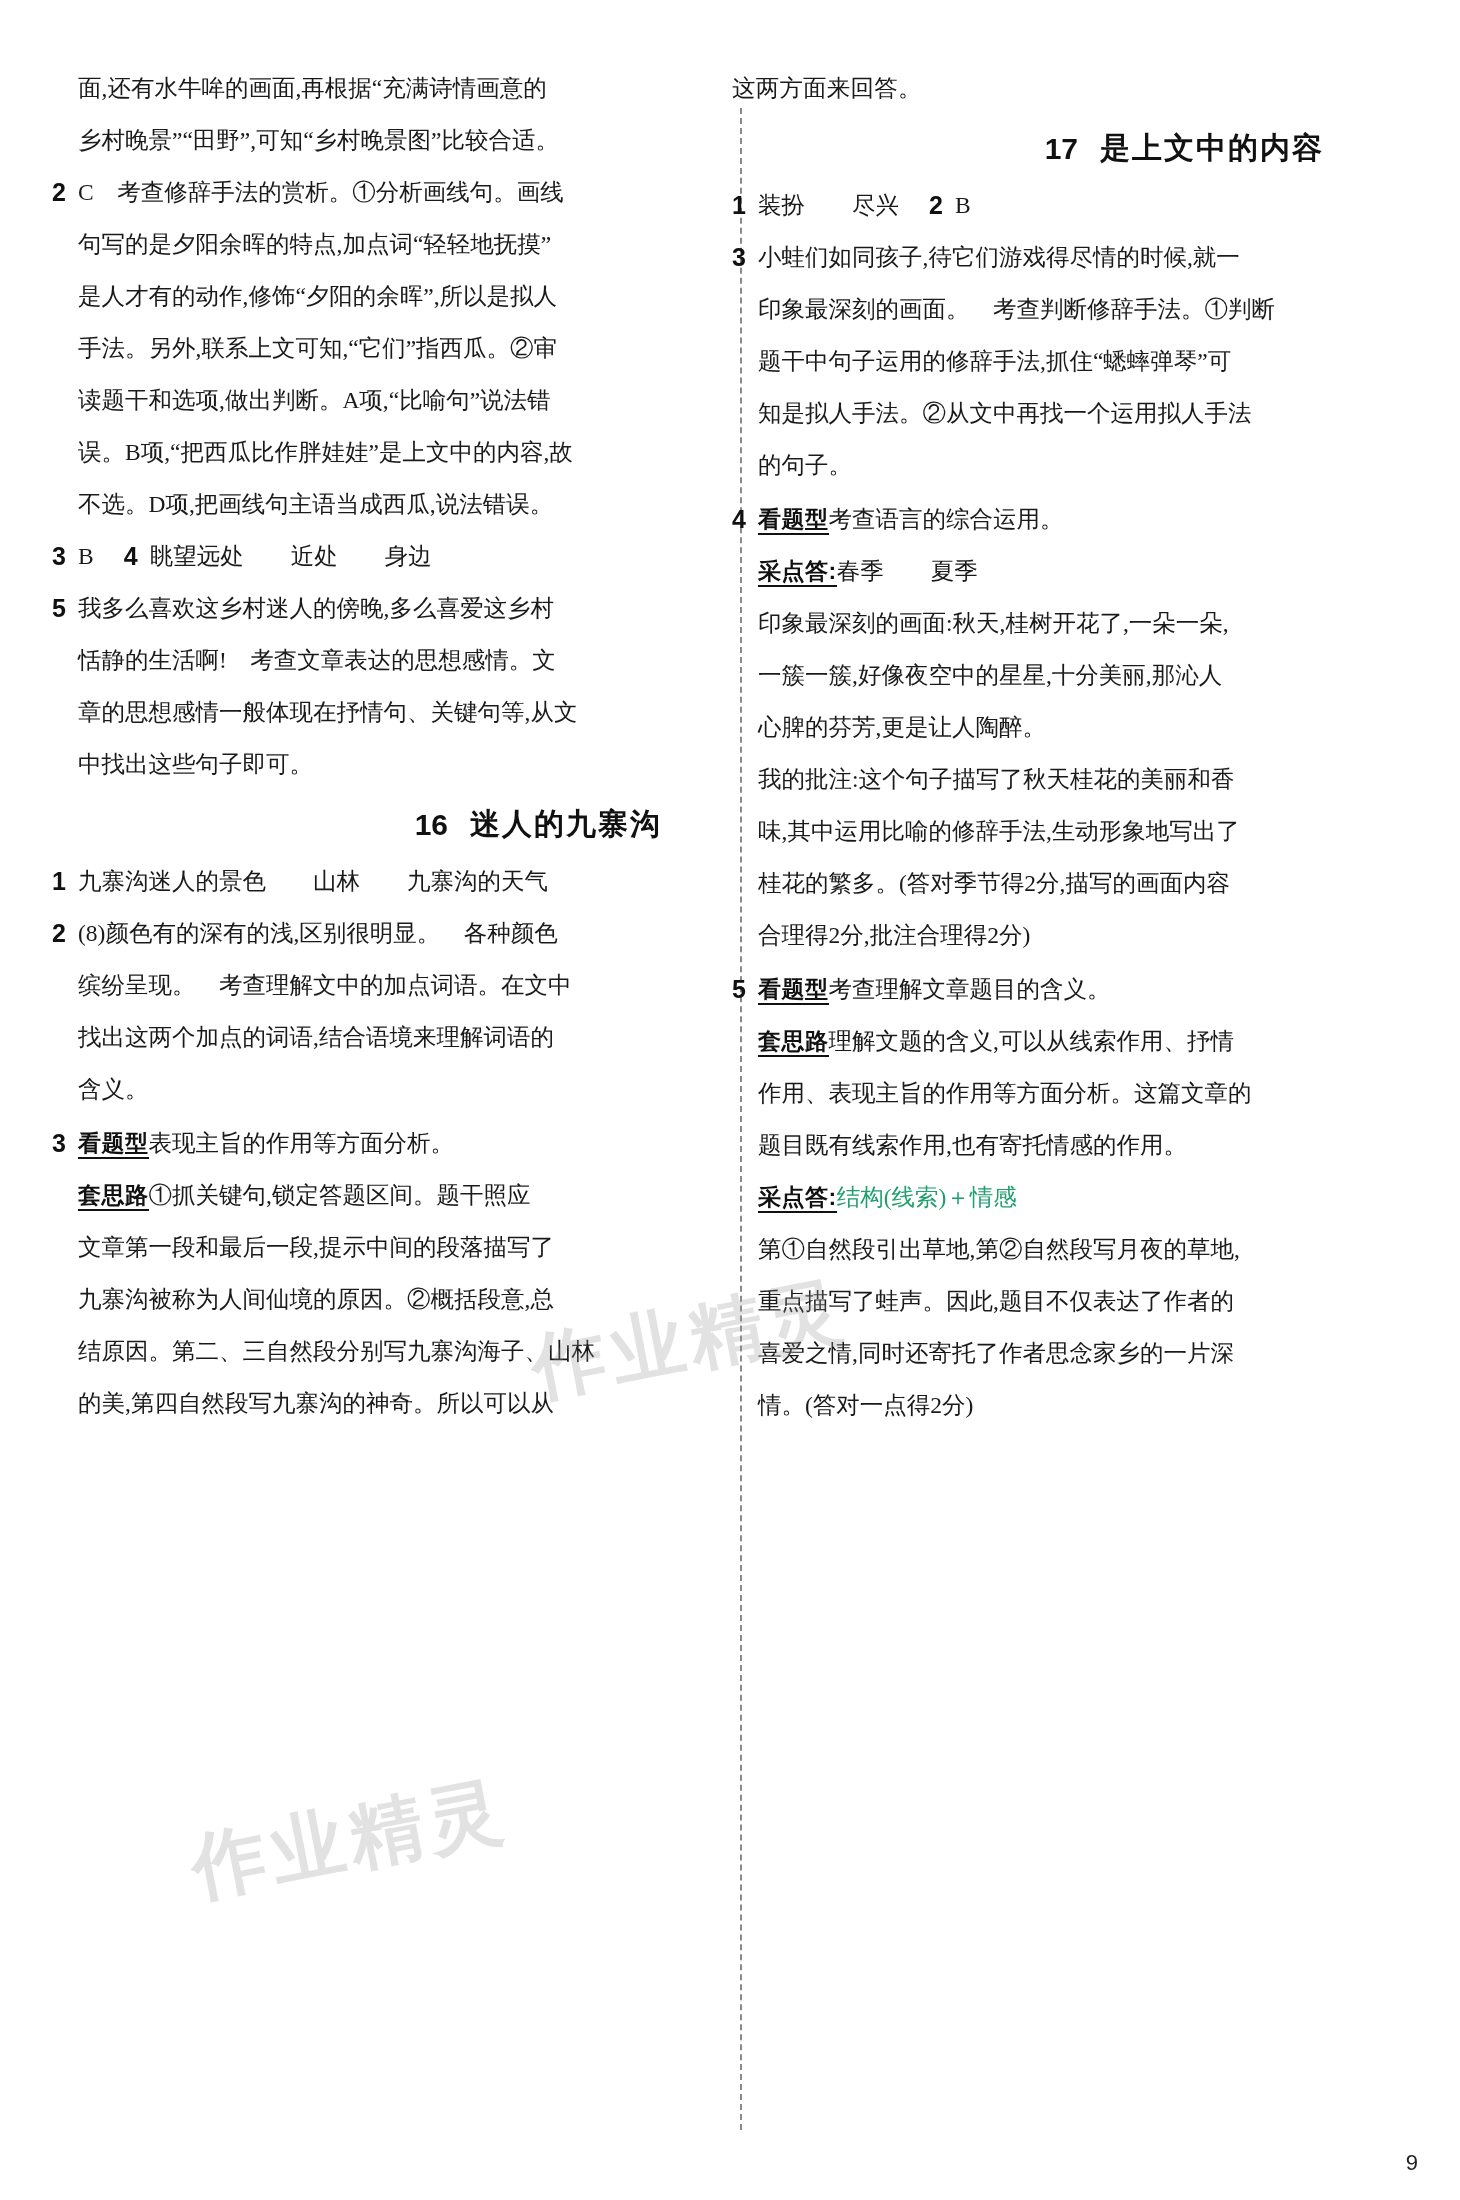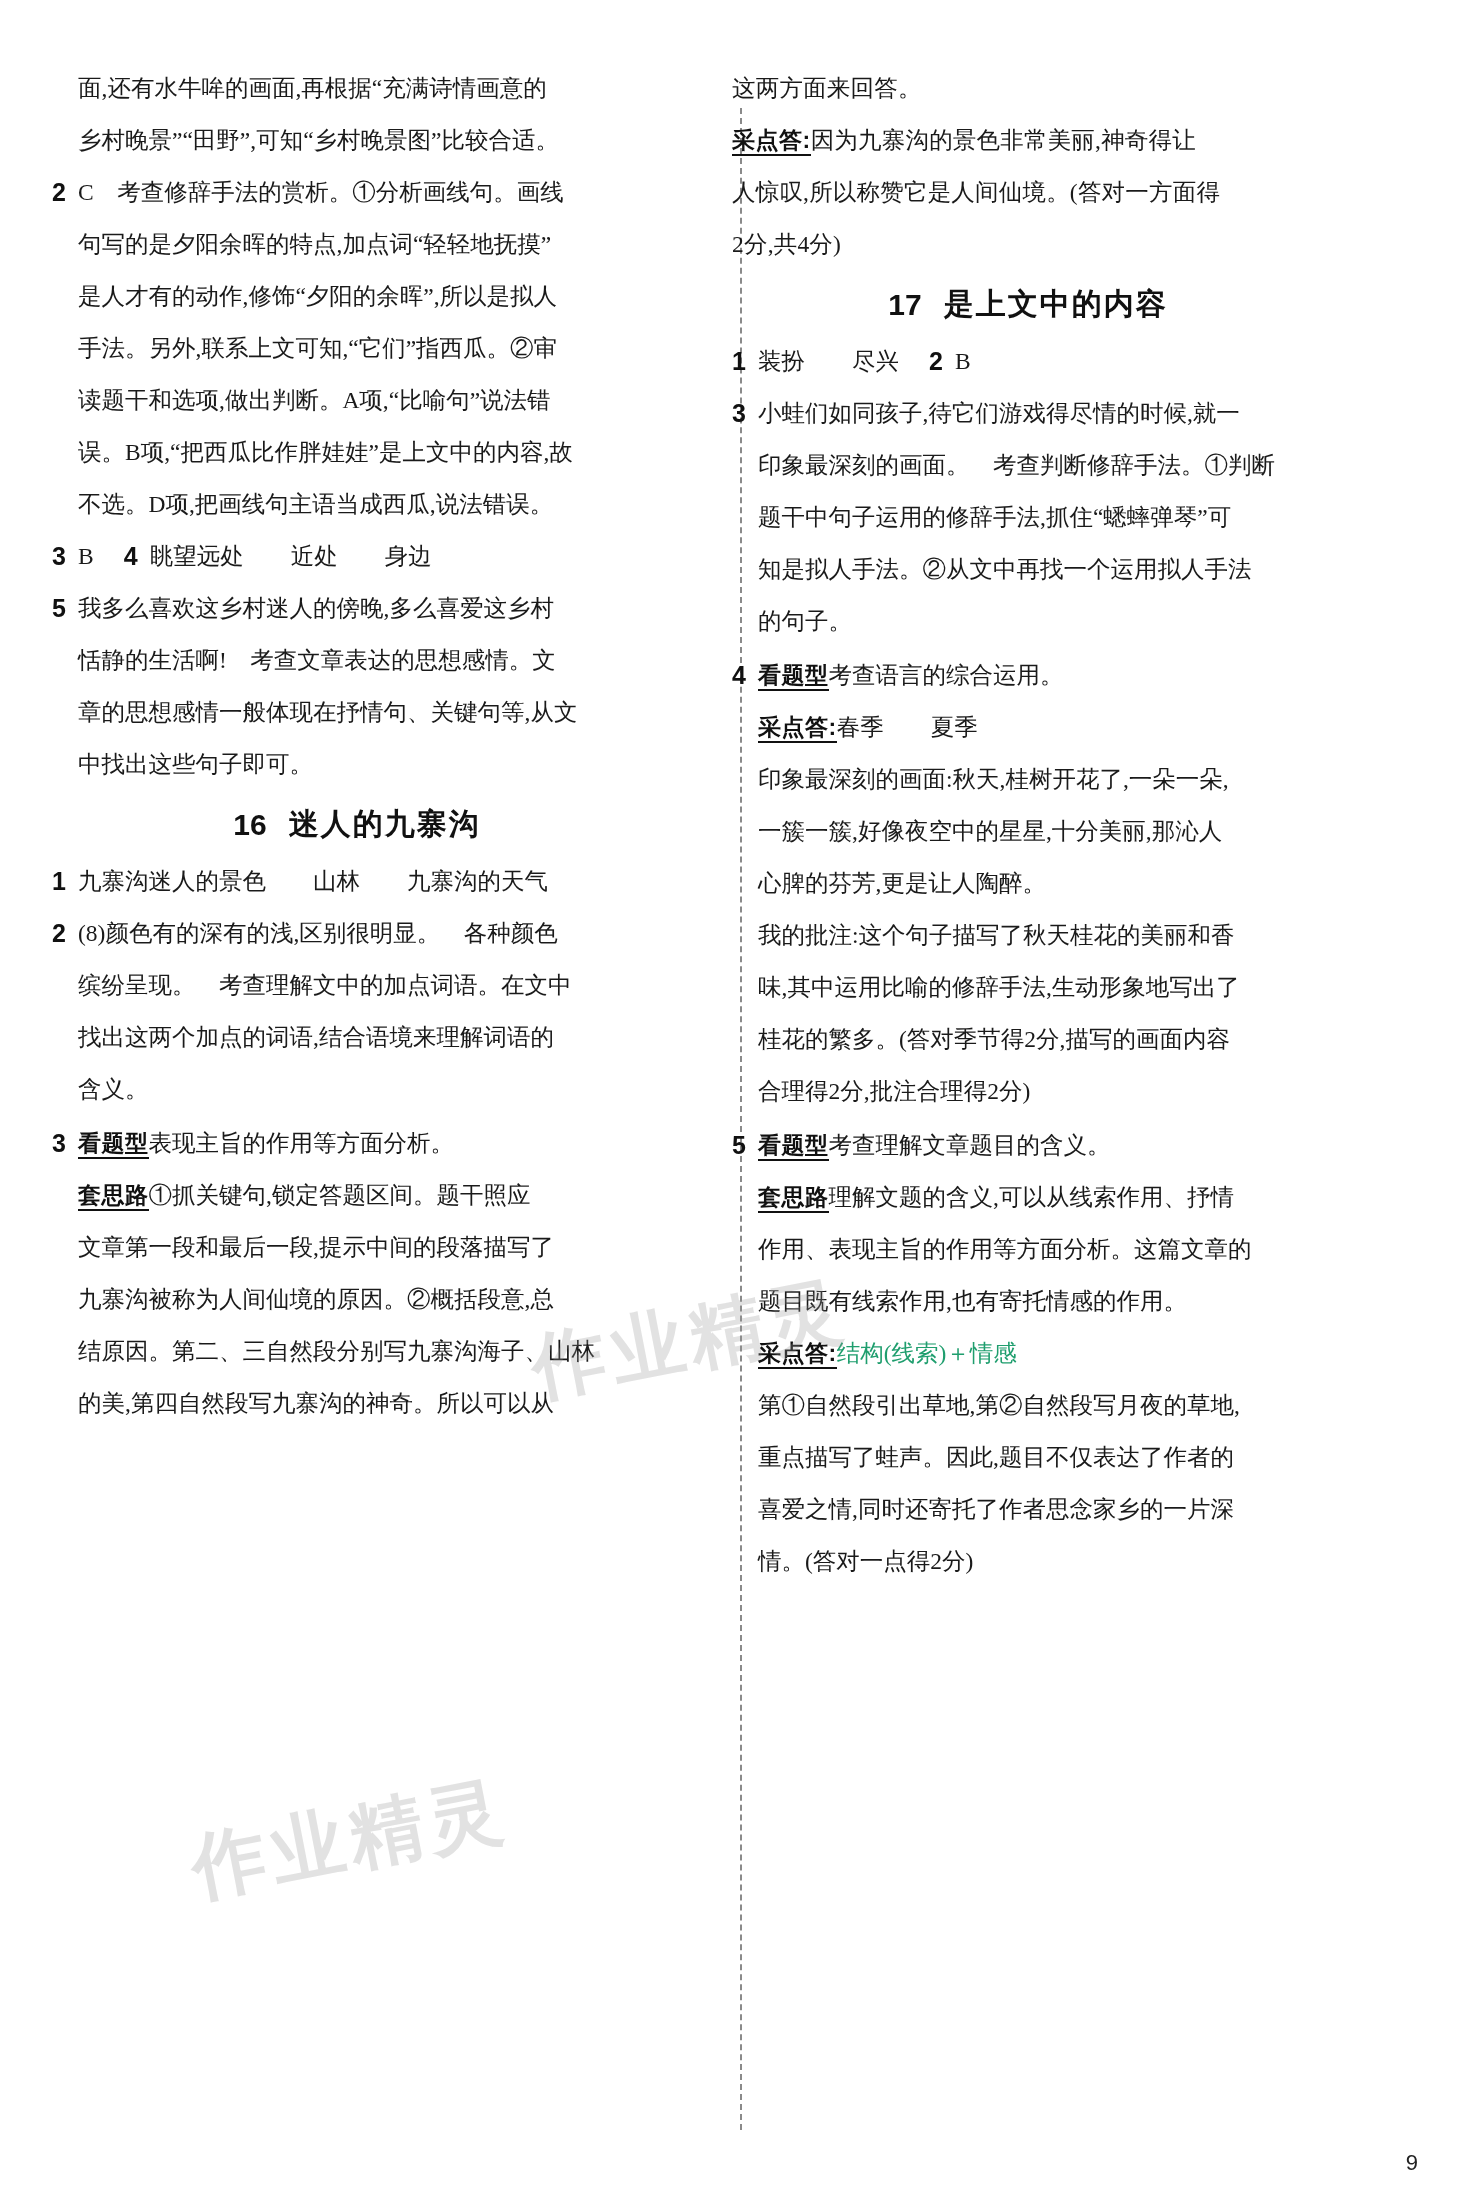--- a/index.html
+++ b/index.html
@@ -78,21 +78,21 @@
   }
   .hang {
     padding-left: 26px;
     font-size: 23.5px;
     line-height: 52px;
     white-space: pre-wrap;
   }
   .section-head {
     display: flex;
     align-items: center;
-    justify-content: center;
+    justify-content: flex-end;
     margin: 14px 0 10px 0;
   }
   .sec-num {
     font-family: "Liberation Sans", sans-serif;
     font-weight: bold;
     font-size: 30px;
     margin-right: 22px;
     color: #111;
   }
   .sec-title {
@@ -213,23 +213,20 @@
 的美,第四自然段写九寨沟的神奇。所以可以从</span></div>
 
     </div>
 
     <div class="divider"></div>
 
     <div class="col right">
 
       <div class="line">这两方面来回答。</div>
 
-      <div class="line"><span class="tag tag-u">采点答:</span><span>因为九寨沟的景色非常美丽,神奇得让
-人惊叹,所以称赞它是人间仙境。(答对一方面得
-2分,共4分)</span></div>
 
       <div class="section-head">
         <span class="sec-num">17</span>
         <span class="sec-title">是上文中的内容</span>
       </div>
 
       <div class="num-item">
         <div class="num">1</div>
         <div class="body-txt" style="flex:0 0 auto; padding-right:30px;">装扮　　尽兴</div>
         <div class="num">2</div>

